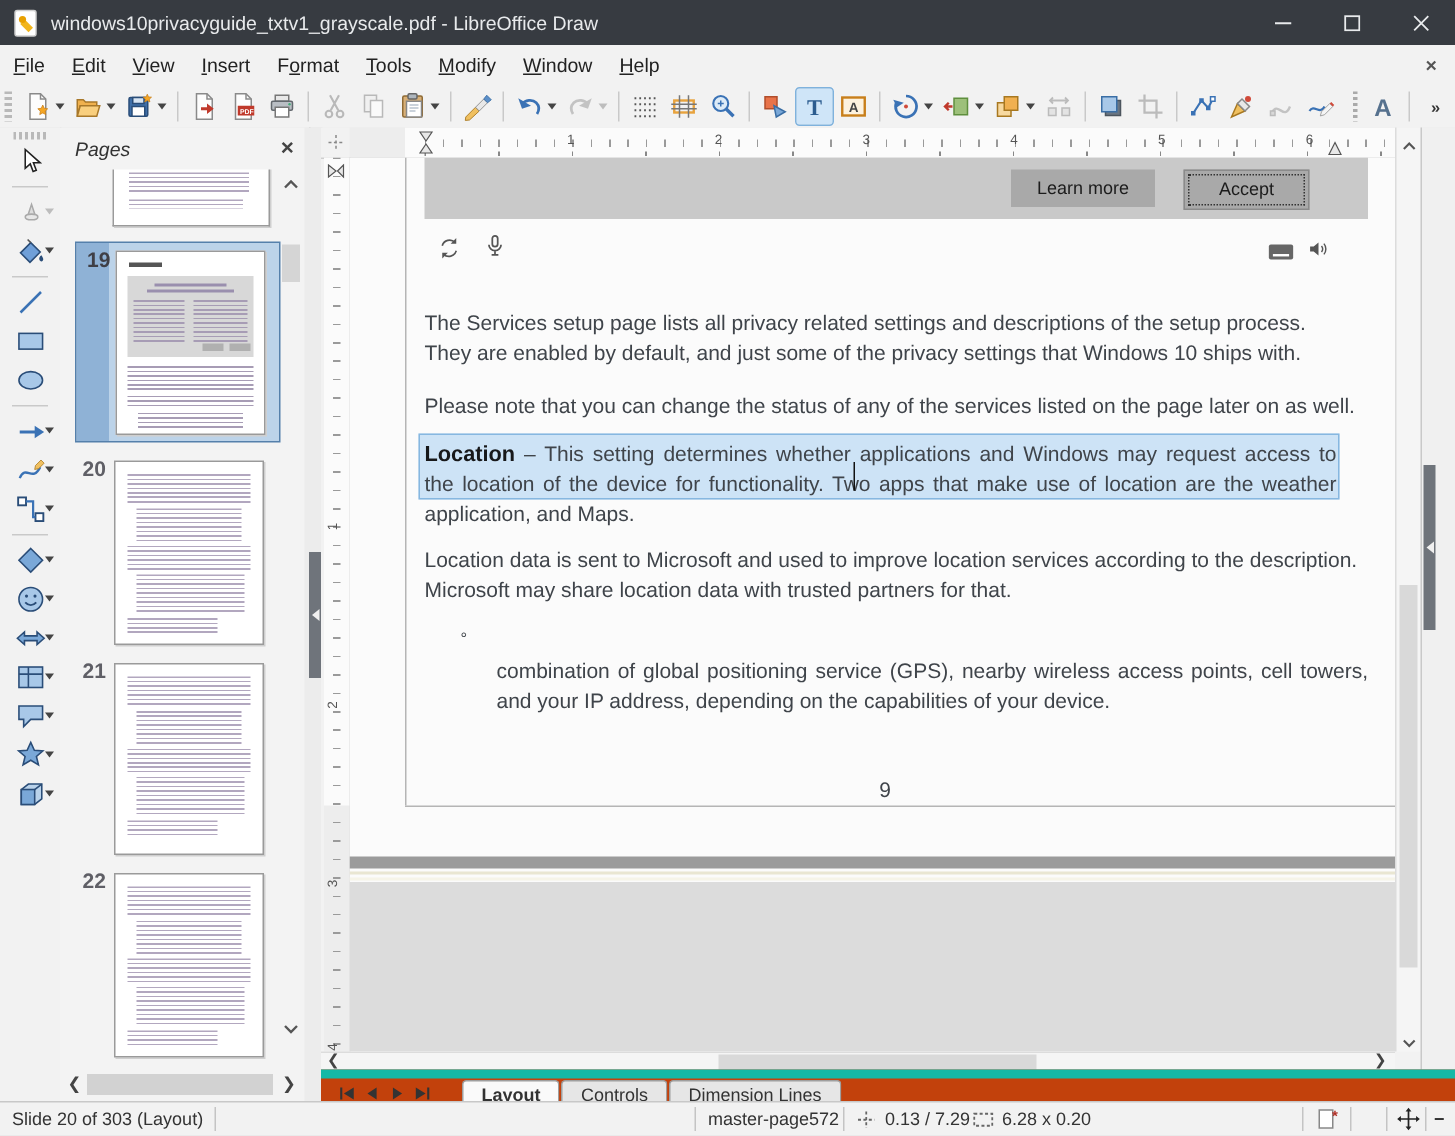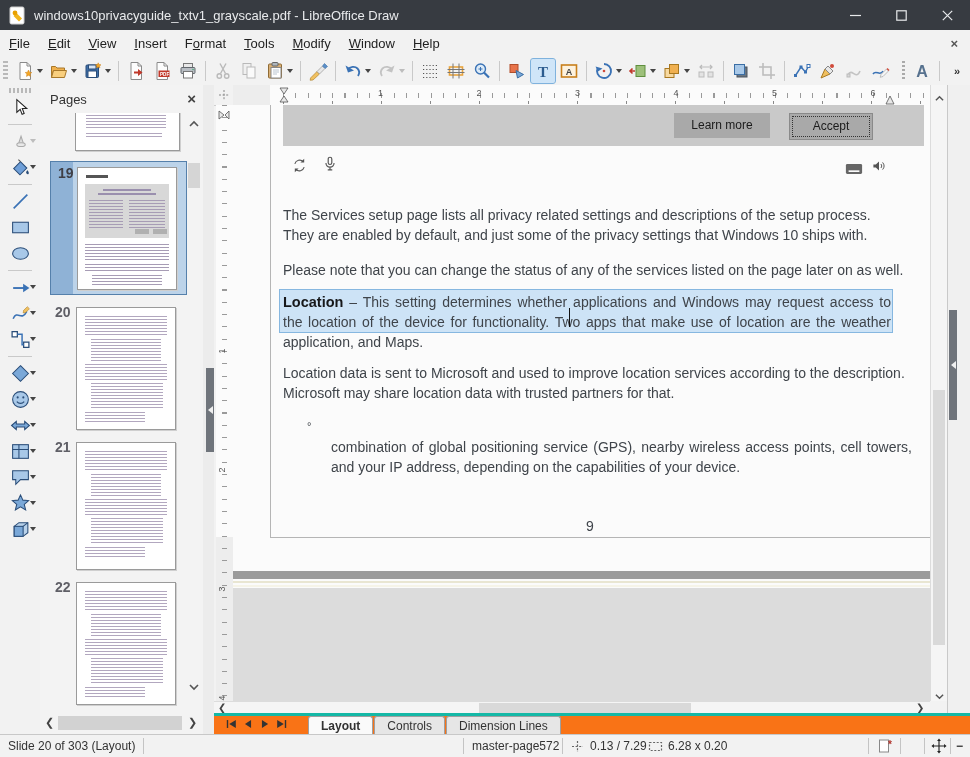--- a/index.html
+++ b/index.html
@@ -32,21 +32,21 @@
   .main{position:absolute;left:0;top:85px;width:970px;height:649px;background:#f2f2f2;}
   
   .drawbar{position:absolute;left:0;top:0;width:40px;height:649px;background:#f2f2f2;border-right:1px solid #d4d4d4;}
   .db-grip{height:5px;width:22px;margin:3px auto 2px;background:repeating-linear-gradient(90deg,#b9b9b9 0 2px,transparent 2px 4px);}
   .db-btn{width:34px;height:25px;margin:1px auto 0;display:flex;align-items:center;justify-content:center;position:relative;}
   .db-btn .dd{position:absolute;right:1px;top:10px;}
   .db-sep{width:24px;height:1px;background:#c9c9c9;margin:4px auto;}
   
   .pages-panel{position:absolute;left:40px;top:0;width:166px;height:649px;background:#f3f3f3;border-right:1px solid #b9b9b9;}
   .panel-header{position:absolute;left:0;top:0;width:166px;height:28px;display:flex;align-items:center;}
-  .panel-header .ttl{font-size:13px;color:#333;margin-left:10px;flex:1;}
+  .panel-header .ttl{font-size:13px;color:#333;margin-left:10px;flex:1;font-style:italic;}
   .panel-header .closex{margin-right:10px;color:#444;font-size:15px;font-weight:bold;line-height:14px;}
   .panel-body{position:absolute;left:0;top:28px;width:166px;height:600px;overflow:hidden;}
   .thumb-page{position:absolute;background:#fff;border:1px solid #9a9a9a;box-shadow:1px 1px 0 #cfcfcf;}
   .thumb-num{position:absolute;font-size:14px;font-weight:bold;color:#5f5f66;}
   .sel-wrap{position:absolute;border:1px solid #5580ab;background:linear-gradient(90deg,#8fb2d6 0 16%,#bcd3e9 16%);}
   .tl{background:repeating-linear-gradient(180deg,#b2a7bf 0 1px,transparent 1px 3px);}
   .tl19{background:repeating-linear-gradient(180deg,#a79cb5 0 1px,transparent 1px 3px);}
   .pv-chevron{position:absolute;left:148px;}
   .pv-thumb{position:absolute;left:148px;width:12px;background:#d5d5d5;}
   .panel-hscroll{position:absolute;left:0;top:628px;width:166px;height:21px;background:#f3f3f3;}
@@ -72,21 +72,21 @@
   .vnum{position:absolute;left:3px;font-size:9px;color:#555;transform:rotate(-90deg);}
   .rmarker{position:absolute;z-index:3;}
   
   .viewport{position:absolute;left:19px;top:20px;width:697px;height:596px;background:#fbfbfb;overflow:hidden;}
   .page-left-border{position:absolute;left:37px;top:0;width:1px;height:432px;background:#b5b5b5;}
   .page-bottom-border{position:absolute;left:37px;top:432px;width:660px;height:1px;background:#b5b5b5;}
   .belowbar{position:absolute;left:0;top:466px;width:697px;height:8px;background:#9b9b9b;}
   .belowline1{position:absolute;left:0;top:476px;width:697px;height:2px;background:#e9e6d2;}
   .belowline2{position:absolute;left:0;top:480px;width:697px;height:2px;background:#f6f4e8;}
   .belowgray{position:absolute;left:0;top:483px;width:697px;height:113px;background:#dcdcdc;}
-  .banner{position:absolute;left:50px;top:0;width:629px;height:41px;background:#c9c9c9;padding-left:12px;}
+  .banner{position:absolute;left:50px;top:0;width:629px;height:41px;background:#c9c9c9;}
   .bannerbtn{position:absolute;top:8px;height:25px;background:#a9a9a9;font-size:12px;color:#1c1c1c;text-align:center;line-height:25px;}
   .btn-learn{left:391px;width:96px;}
   .btn-accept{left:506px;width:82px;border:1px solid #8a8a8a;outline:1px dotted #333;outline-offset:-4px;}
   .doc-icon{position:absolute;}
   .dline{position:absolute;left:50px;height:20px;line-height:20px;white-space:nowrap;font-size:14px;color:#3f444a;}
   .dline b{font-weight:700;color:#17181a;font-size:14.5px;}
   .just608{width:608px;white-space:normal;text-align:justify;text-align-last:justify;}
   .just581{width:581px;white-space:normal;text-align:justify;text-align-last:justify;}
   .sel-box{position:absolute;left:46px;top:184px;width:612px;height:42px;background:#cde3f6;border:1px solid #86b7e0;z-index:0;}
   .dline{z-index:1;}
@@ -95,21 +95,21 @@
   
   .vscroll{position:absolute;left:716px;top:0;width:16px;height:616px;background:#f5f5f5;border-left:1px solid #dcdcdc;}
   .vs-thumb{position:absolute;left:2px;top:305px;width:12px;height:255px;background:#d9d9d9;}
   .vs-ch{position:absolute;left:3px;}
   .hscroll{position:absolute;left:0;top:616px;width:716px;height:12px;background:#f5f5f5;border-top:1px solid #dcdcdc;}
   .hs-thumb{position:absolute;left:265px;top:1px;width:212px;height:10px;background:#d9d9d9;}
   .hs-ch{position:absolute;top:0px;font-size:10px;color:#444;line-height:12px;}
   .sidebar-strip{position:absolute;left:733px;top:0;width:23px;height:628px;background:#f0f0f0;border-left:1px solid #c9c9c9;}
   .sidebar-handle{position:absolute;left:1px;top:225px;width:8px;height:110px;background:#6f747b;display:flex;align-items:center;justify-content:center;}
   
-  .tabrow{position:absolute;left:0;top:628px;width:756px;height:21px;background:#f97316;border-top:3px solid #14b8a6;display:flex;align-items:flex-start;}
+  .tabrow{position:absolute;left:0;top:628px;width:756px;height:21px;background:#c2410c;border-top:6px solid #14b8a6;display:flex;align-items:center;}
   .navbtns{display:flex;margin-left:8px;margin-bottom:2px;}
   .navbtn{width:17px;height:16px;display:flex;align-items:center;justify-content:center;}
   .tab{height:18px;line-height:18px;padding:0 12px;font-size:12px;color:#333;background:#e6e6e6;border:1px solid #9f9f9f;border-bottom:none;border-radius:3px 3px 0 0;margin-right:1px;}
   .tab.active{background:#fafafa;font-weight:bold;}
   .tabs{display:flex;margin-left:18px;}
   
   .statusbar{position:absolute;left:0;top:734px;width:970px;height:23px;background:#f2f2f2;border-top:1px solid #c8c8c8;font-size:12px;color:#333;}
   .sb{position:absolute;top:4px;white-space:nowrap;}
   .sb-sep{position:absolute;top:3px;width:1px;height:16px;background:#c4c4c4;}
   .sb-icon{position:absolute;top:4px;display:flex;}

